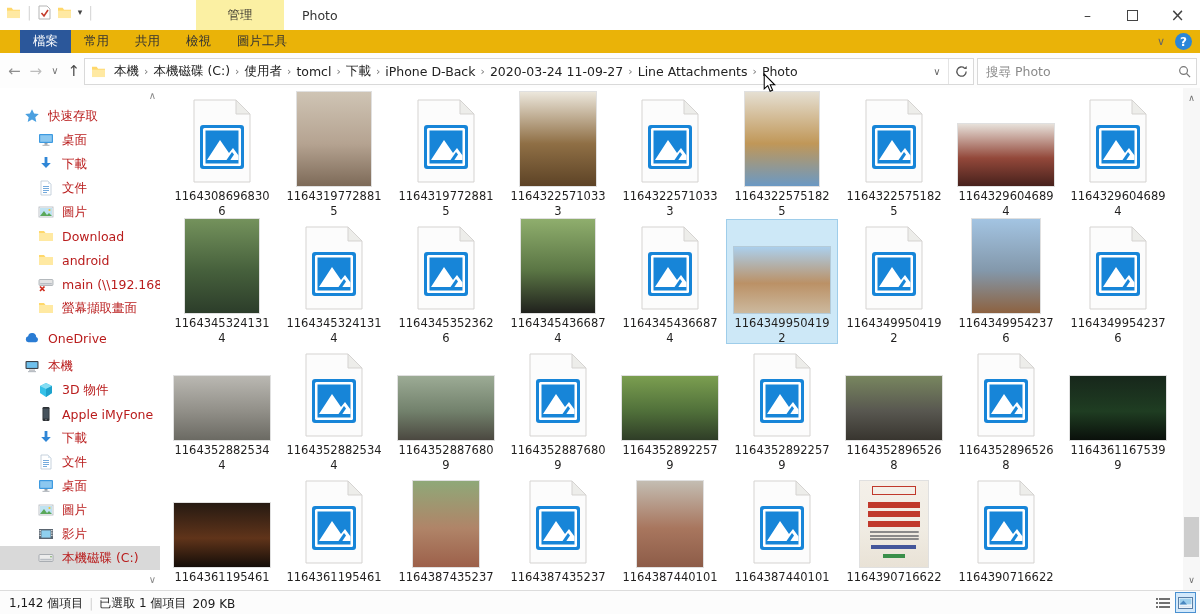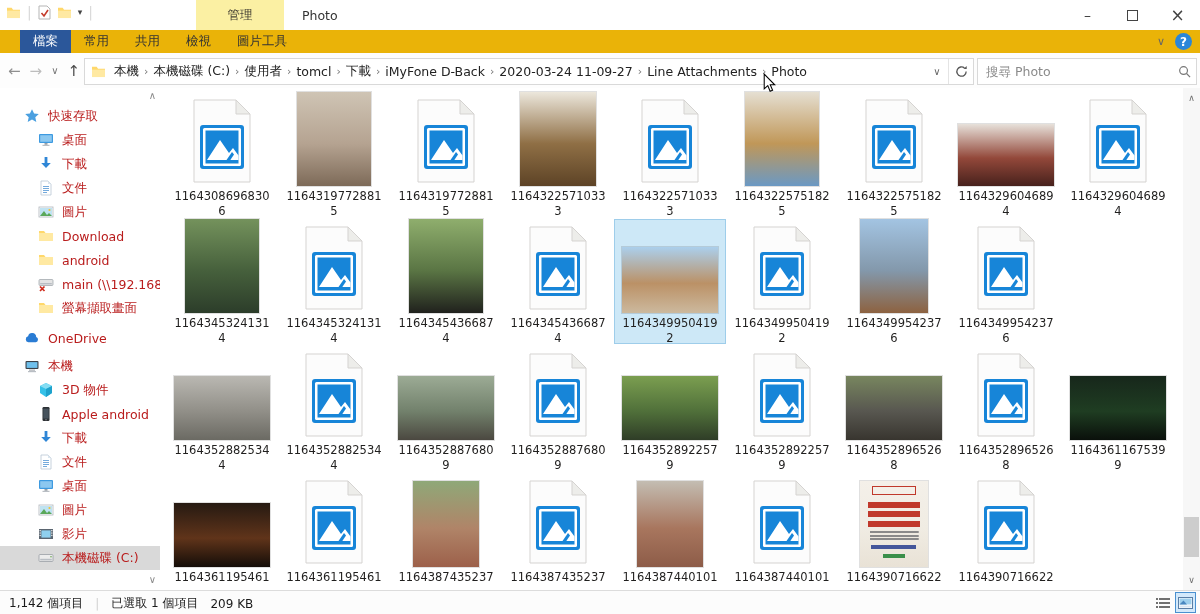--- a/index.html
+++ b/index.html
@@ -91,21 +91,21 @@
      border:1px solid #c0392b;}
   
   #vscroll{position:absolute;right:0;top:0;width:17px;height:502px;background:#f7f7f7;}
   #vs-up,#vs-down{position:absolute;left:0;width:17px;height:16px;color:#6e6e6e;font-size:9px;
      display:flex;align-items:center;justify-content:center;}
   #vs-up{top:2px;} #vs-down{bottom:2px;}
   #vs-thumb{position:absolute;left:1px;top:429px;width:15px;height:40px;background:#cdcdcd;}
   
   #statusbar{position:absolute;left:0;top:590px;width:1200px;height:24px;background:#fcfcfc;
      border-top:1px solid #dcdcdc;font-size:12px;color:#1b1b1b;}
-  #status-left{position:absolute;left:9px;top:4px;display:flex;gap:12px;align-items:center;}
+  #status-left{position:absolute;left:9px;top:4px;display:flex;gap:6px;align-items:center;}
   .status-div{color:#d0d0d0;}
   #view-btns{position:absolute;right:4px;top:1px;display:flex;gap:2px;}
   .view-btn{width:21px;height:21px;display:flex;align-items:center;justify-content:center;
      box-sizing:border-box;}
   .view-btn.active{border:1px solid #4a90d0;background:#d3e9fb;}
   
   #cursor{position:absolute;left:763px;top:73px;z-index:99;pointer-events:none;}
 </style>
 </head>
 <body>
@@ -175,21 +175,21 @@
         <span class="crumb">本機</span>
         <span class="crumb-sep">›</span>
         <span class="crumb">本機磁碟 (C:)</span>
         <span class="crumb-sep">›</span>
         <span class="crumb">使用者</span>
         <span class="crumb-sep">›</span>
         <span class="crumb">tomcl</span>
         <span class="crumb-sep">›</span>
         <span class="crumb">下載</span>
         <span class="crumb-sep">›</span>
-        <span class="crumb">iMyFone D-Back</span>
+        <span class="crumb">iPhone D-Back</span>
         <span class="crumb-sep">›</span>
         <span class="crumb">2020-03-24 11-09-27</span>
         <span class="crumb-sep">›</span>
         <span class="crumb">Line Attachments</span>
         <span class="crumb-sep">›</span>
         <span class="crumb">Photo</span>
       </div>
     <span id="crumb-drop">∨</span>
     <span id="refresh-btn">
       <svg width="13" height="13" viewBox="0 0 14 14">
@@ -332,21 +332,21 @@
           <span class="slabel">3D 物件</span>
         </div>
         <div class="side-item lvl1">
           <span class="sicon">
             <svg viewBox="0 0 16 16">
               <rect x="4.5" y="1" width="7" height="14" rx="1.2" fill="#2b2f33"></rect>
               <rect x="5.3" y="2.6" width="5.4" height="10" fill="#46525c"></rect>
               <circle cx="8" cy="13.7" r=".7" fill="#8a8f94"></circle>
             </svg>
           </span>
-          <span class="slabel">Apple android</span>
+          <span class="slabel">Apple iMyFone</span>
         </div>
         <div class="side-item lvl1">
           <span class="sicon">
             <svg viewBox="0 0 16 16">
               <path d="M6.6 1h2.8v6h3.4L8 12 3.2 7h3.4z" fill="#2f86d6"></path>
             </svg>
           </span>
           <span class="slabel">下載</span>
         </div>
         <div class="side-item lvl1">
@@ -524,20 +524,34 @@
                 <path d="M4 1h42l14 14v68H4z" fill="#fcfcfc" stroke="#d5d3d1"></path>
                 <path d="M46 1l14 14H46z" fill="#ededea" stroke="#d5d3d1"></path>
                 <rect x="10" y="26" width="44" height="44" rx="3" fill="#1785d8"></rect>
                 <rect x="13" y="29" width="38" height="38" rx="1.5" fill="#fff"></rect>
                 <rect x="15.5" y="31.5" width="33" height="33" fill="#1785d8"></rect>
                 <path d="M17 61l13-20 9 13 4-5 5.5 7.5V61z" fill="#fff"></path>
                 <path d="M36.5 61l5.5-8 2 2.6-3.7 5.4z" fill="#1785d8"></path>
               </svg></span>
           </div>
           <div class="tilename">11643453241314</div>
+        </div>
+        <div class="tile">
+          <div class="thumbzone">
+            <span class="phicon"><svg width="64" height="84" viewBox="0 0 64 84">
+                <path d="M4 1h42l14 14v68H4z" fill="#fcfcfc" stroke="#d5d3d1"></path>
+                <path d="M46 1l14 14H46z" fill="#ededea" stroke="#d5d3d1"></path>
+                <rect x="10" y="26" width="44" height="44" rx="3" fill="#1785d8"></rect>
+                <rect x="13" y="29" width="38" height="38" rx="1.5" fill="#fff"></rect>
+                <rect x="15.5" y="31.5" width="33" height="33" fill="#1785d8"></rect>
+                <path d="M17 61l13-20 9 13 4-5 5.5 7.5V61z" fill="#fff"></path>
+                <path d="M36.5 61l5.5-8 2 2.6-3.7 5.4z" fill="#1785d8"></path>
+              </svg></span>
+          </div>
+          <div class="tilename">11643453523626</div>
         </div>
         <div class="tile">
           <div class="thumbzone">
             <div class="photo" style="width: 74px; height: 94px; background: linear-gradient(rgb(143, 174, 109) 0%, rgb(90, 117, 68) 55%, rgb(32, 33, 29) 100%);"></div>
           </div>
           <div class="tilename">11643454366874</div>
         </div>
         <div class="tile">
           <div class="thumbzone">
             <span class="phicon"><svg width="64" height="84" viewBox="0 0 64 84">

